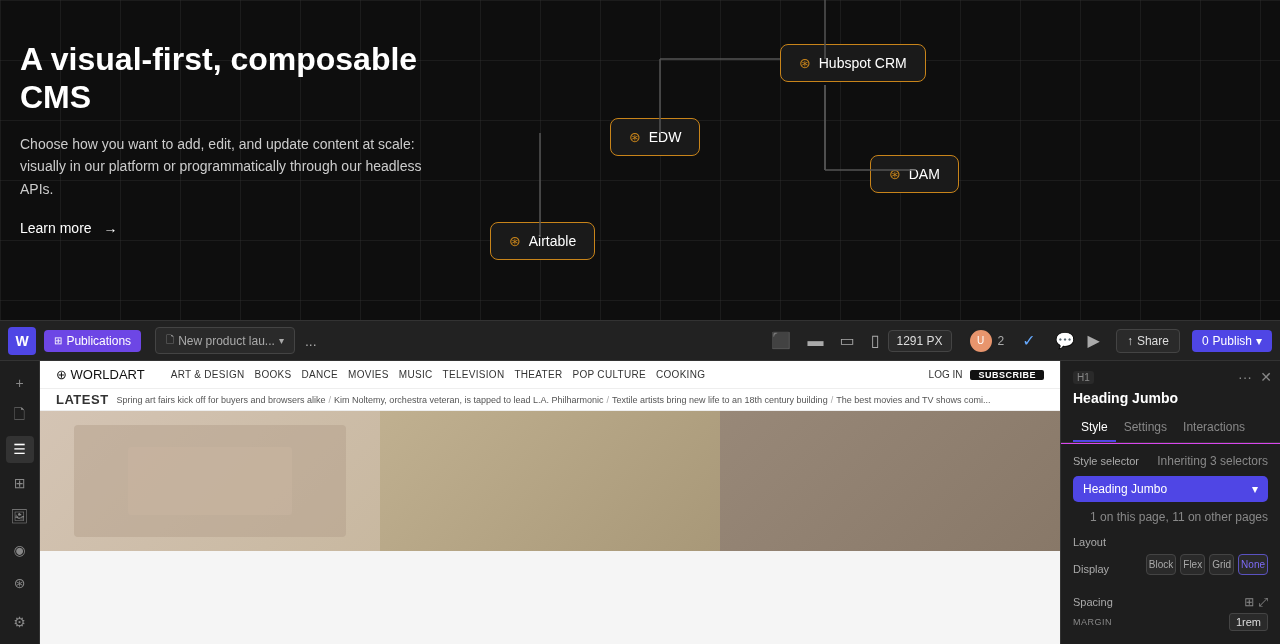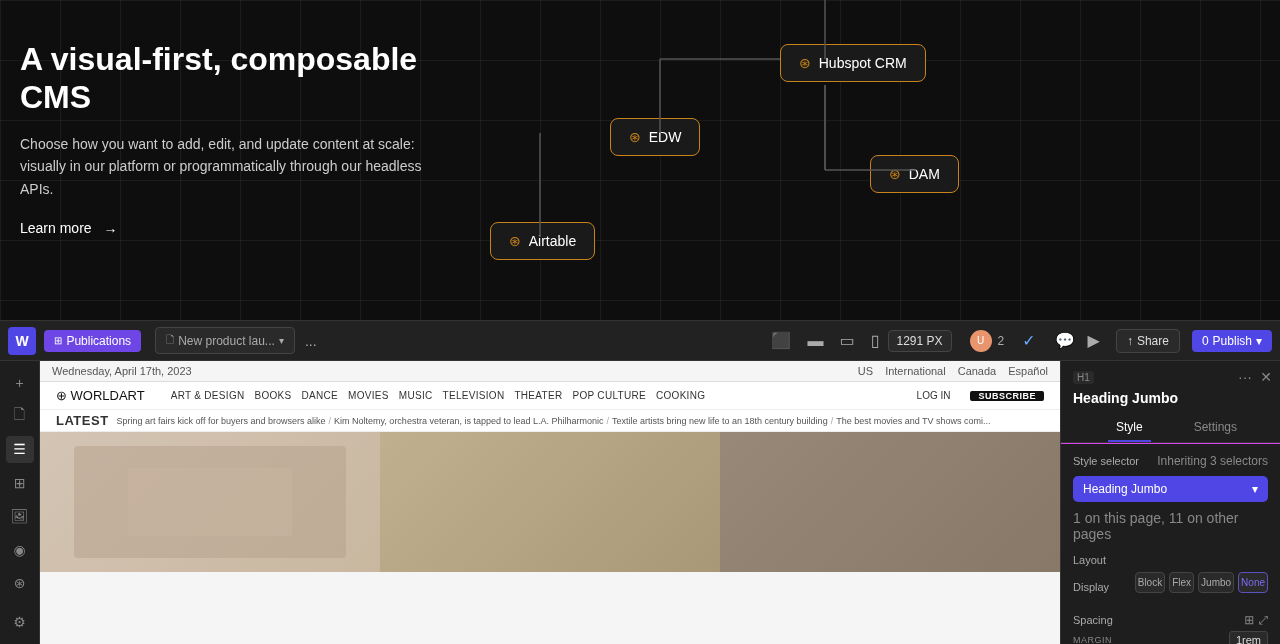--- a/index.html
+++ b/index.html
@@ -319,21 +319,21 @@
       font-size: 10px;
       color: #333;
       font-weight: 500;
       letter-spacing: 0.3px;
       white-space: nowrap;
       cursor: pointer;
     }
 
     .nav-actions {
       display: flex;
-      gap: 20px;
+      gap: 8px;
       align-items: center;
     }
 
     .nav-login {
       font-size: 10px;
       color: #333;
       font-weight: 500;
     }
 
     .nav-subscribe {
@@ -436,21 +436,20 @@
       margin: 0 -12px;
       padding: 0 12px;
     }
 
     .panel-tab {
       font-size: 12px;
       color: #888;
       padding: 6px 8px;
       cursor: pointer;
       border-bottom: 2px solid transparent;
-      margin-left: 35px;
     }
 
     .panel-tab.active {
       color: #fff;
       border-bottom: 2px solid #4f46e5;
     }
 
     .panel-body {
       flex: 1;
       padding: 10px 12px;
@@ -487,23 +486,24 @@
       padding: 6px 10px;
       border-radius: 5px;
       display: flex;
       align-items: center;
       justify-content: space-between;
       cursor: pointer;
       margin-bottom: 8px;
     }
 
     .selector-info {
-      font-size: 14px;
+      font-size: 12px;
       color: #888;
       margin-bottom: 4px;
+      text-align: right;
     }
 
     .layout-label {
       font-size: 11px;
       color: #aaa;
       margin-bottom: 6px;
     }
 
     .layout-options {
       display: flex;
@@ -706,29 +706,20 @@
       <div class="sidebar-icon">⊞</div>
       <div class="sidebar-icon">🖼</div>
       <div class="sidebar-icon">◉</div>
       <div class="sidebar-icon">⊛</div>
       <div style="flex:1;"></div>
       <div class="sidebar-icon">⚙</div>
     </div>
 
     <div class="content-preview">
 
-      <div class="site-header-bar">
-        <span class="site-date">Wednesday, April 17th, 2023</span>
-        <div class="site-langs">
-          <span>US</span>
-          <span>International</span>
-          <span>Canada</span>
-          <span>Español</span>
-        </div>
-      </div>
 
       <div class="site-nav-wrapper">
         <div class="site-logo">⊕ WORLDART</div>
         <div class="site-nav">
           <span class="nav-item">ART &amp; DESIGN</span>
           <span class="nav-item">BOOKS</span>
           <span class="nav-item">DANCE</span>
           <span class="nav-item">MOVIES</span>
           <span class="nav-item">MUSIC</span>
           <span class="nav-item">TELEVISION</span>
@@ -809,21 +800,21 @@
         </div>
 
         <div class="panel-section">
           <div class="layout-label">Layout</div>
 
           <div class="spacing-row">
             <span class="spacing-label">Display</span>
             <div class="layout-options">
               <div class="layout-btn">Block</div>
               <div class="layout-btn">Flex</div>
-              <div class="layout-btn">Jumbo</div>
+              <div class="layout-btn">Grid</div>
               <div class="layout-btn none-btn">None</div>
             </div>
           </div>
         </div>
 
         <div class="panel-section">
           <div class="spacing-row">
             <span class="spacing-label">Spacing</span>
             <div class="spacing-controls">
               <span class="spacing-icon-btn">⊞</span>

